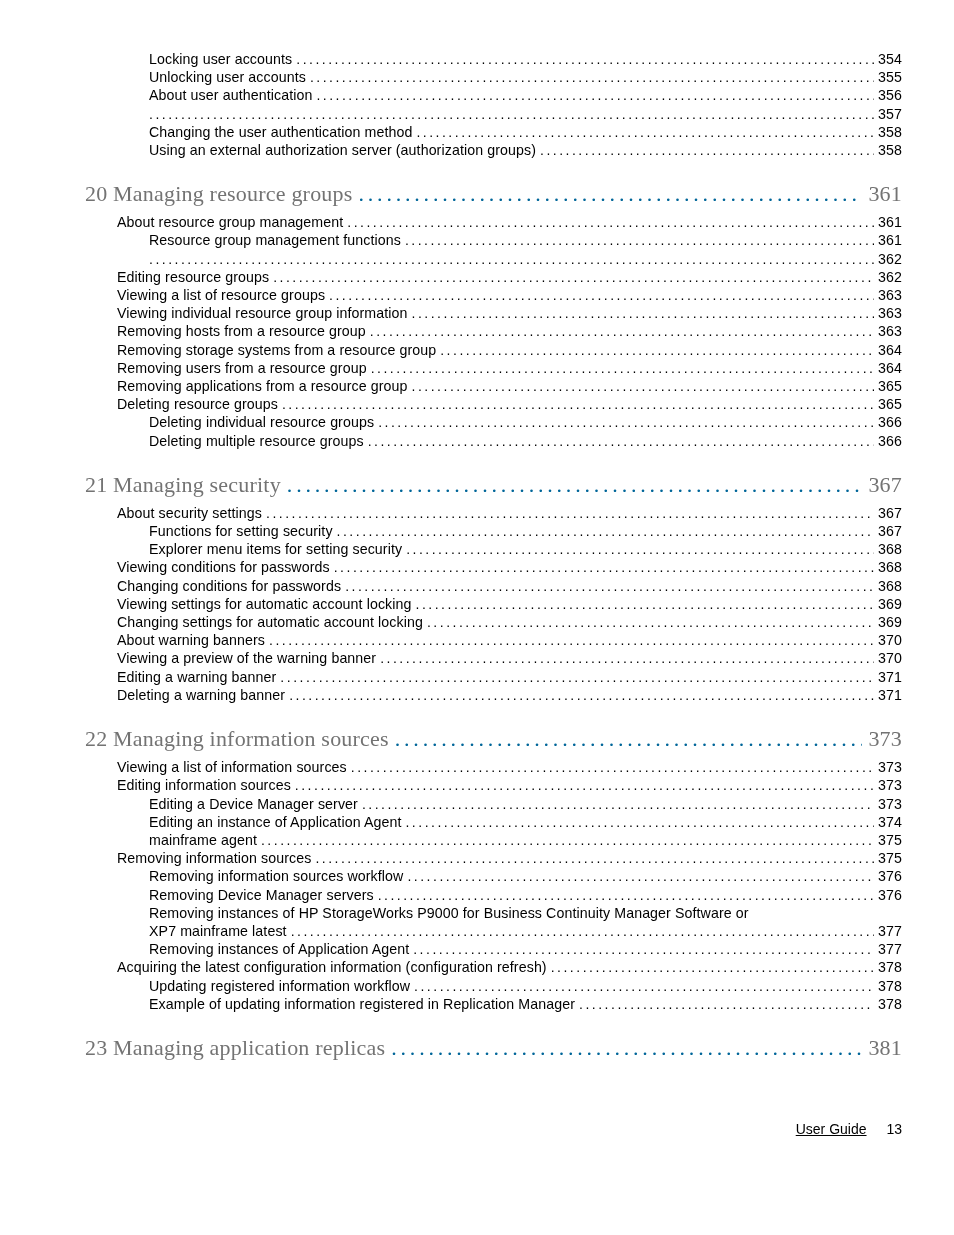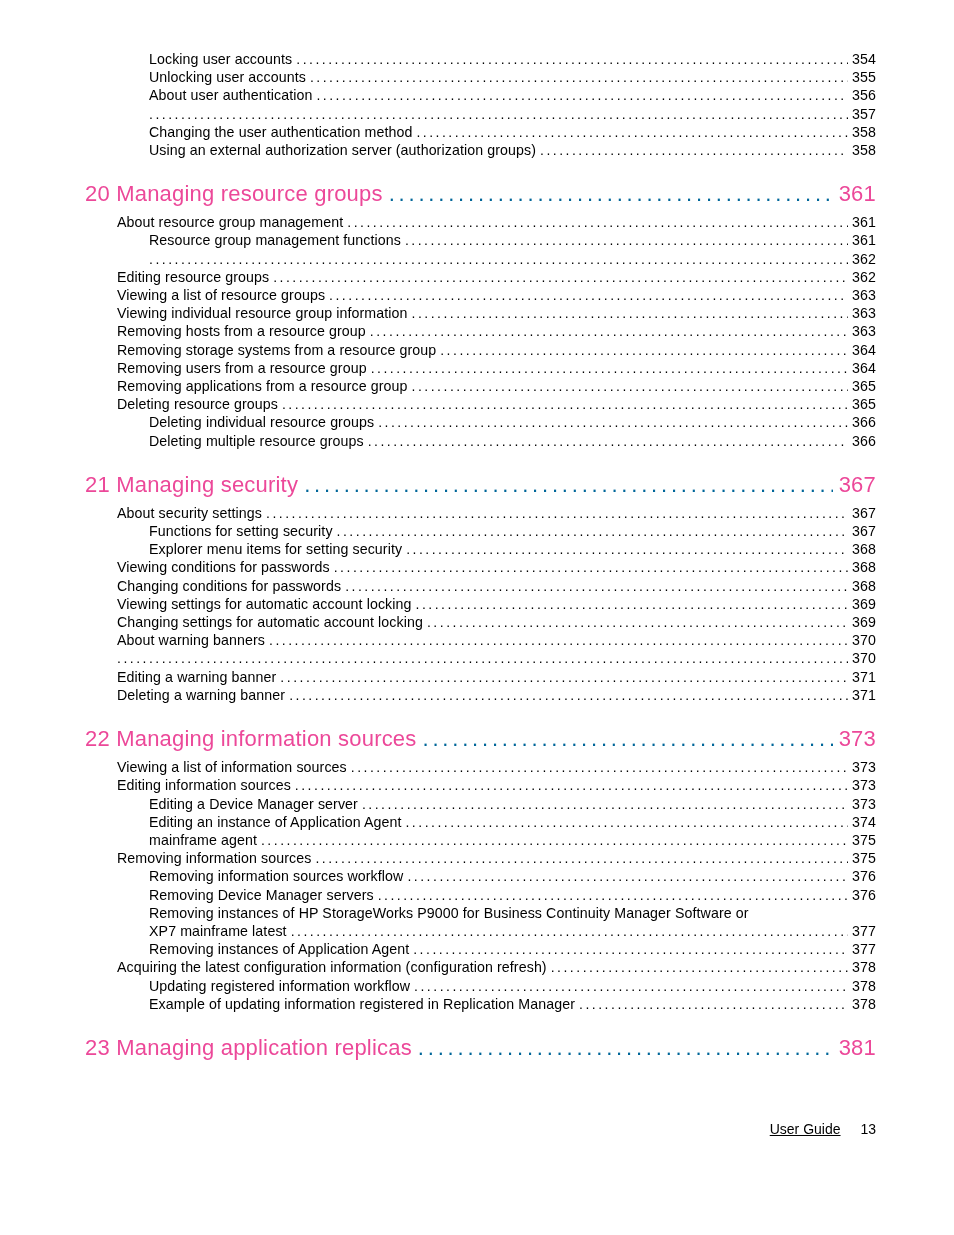--- a/index.html
+++ b/index.html
@@ -4,21 +4,21 @@
 <style>
   body {
     margin: 0;
     padding: 0;
     background: #fff;
     font-family: Arial, Helvetica, sans-serif;
     color: #000;
     width: 954px;
   }
   .page {
-    padding: 50px 78px 40px 85px;
+    padding: 50px 52px 40px 85px;
     box-sizing: border-box;
   }
   .toc-row {
     display: flex;
     align-items: baseline;
     font-size: 14.2px;
     line-height: 18.2px;
     letter-spacing: 0.1px;
     white-space: nowrap;
   }
@@ -46,25 +46,26 @@
     padding-left: 4px;
     text-align: right;
   }
   .indent-1 { padding-left: 32px; }
   .indent-2 { padding-left: 64px; }
 
   .chapter-row {
     display: flex;
     align-items: baseline;
     font-size: 22px;
-    color: #ec4899;
+    color: #737373;
     margin-top: 22px;
     margin-bottom: 6px;
     letter-spacing: 0.2px;
     white-space: nowrap;
+    font-family: Liberation Serif, serif;
   }
   .chapter-row .title {
     flex: 0 0 auto;
     padding-right: 6px;
   }
   .chapter-row .leader {
     flex: 1 1 auto;
     overflow: hidden;
   }
   .chapter-row .leader::after {
@@ -231,20 +232,21 @@
         <span class="title">Changing settings for automatic account locking</span>
         <span class="leader"></span>
         <span class="pg">369</span>
       </div>
       <div class="toc-row indent-1">
         <span class="title">About warning banners</span>
         <span class="leader"></span>
         <span class="pg">370</span>
       </div>
       <div class="toc-row indent-1">
+        <span class="title">Viewing a preview of the warning banner</span>
         <span class="leader"></span>
         <span class="pg">370</span>
       </div>
       <div class="toc-row indent-1">
         <span class="title">Editing a warning banner</span>
         <span class="leader"></span>
         <span class="pg">371</span>
       </div>
       <div class="toc-row indent-1">
         <span class="title">Deleting a warning banner</span>

